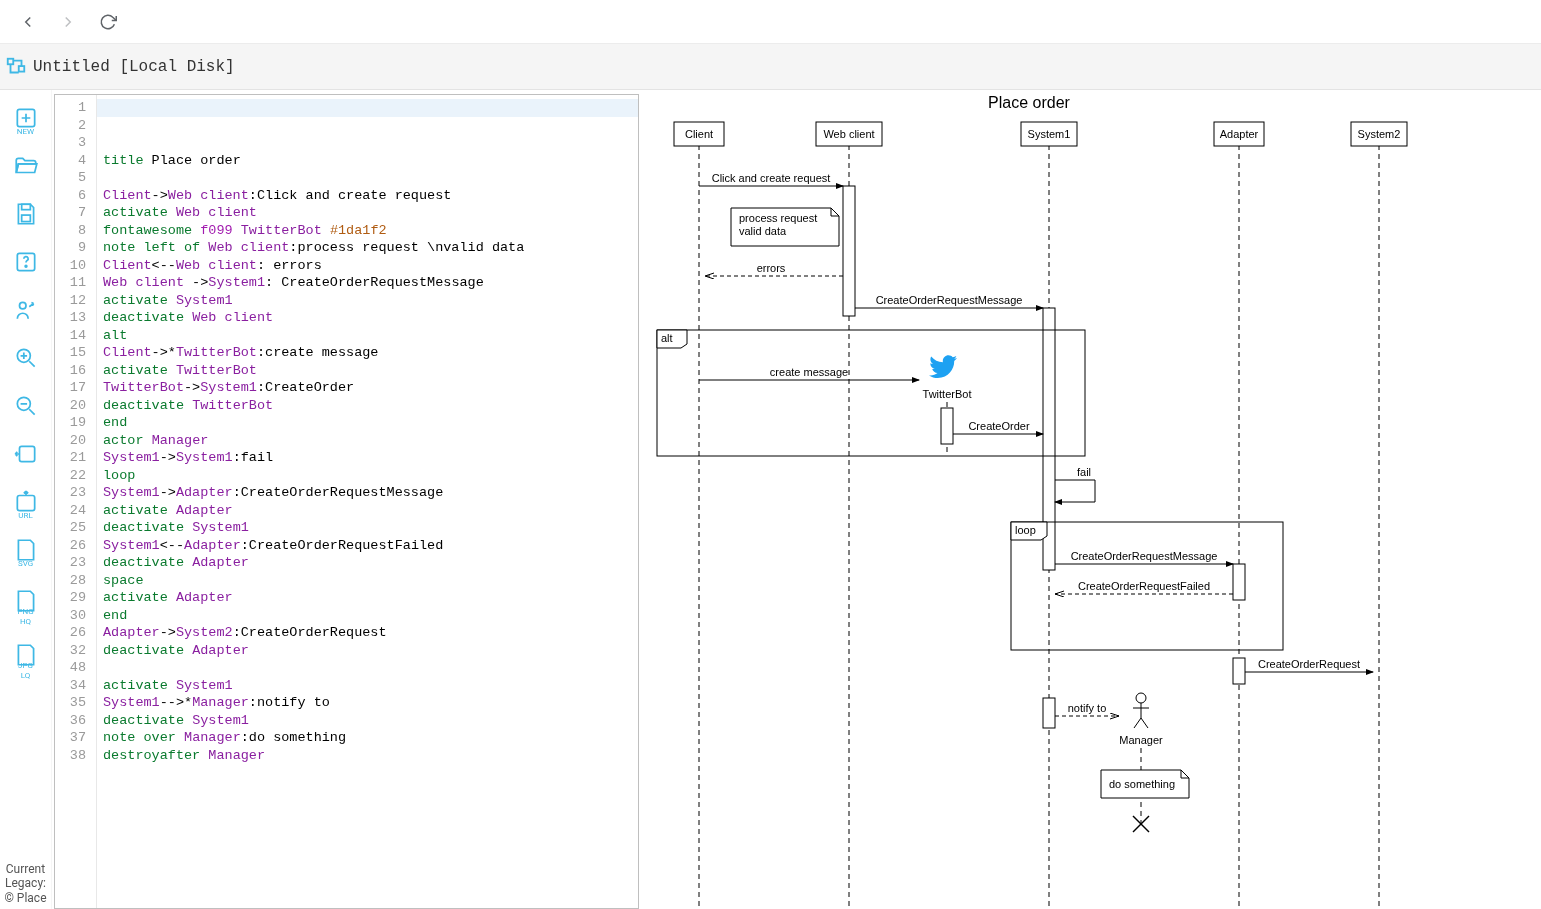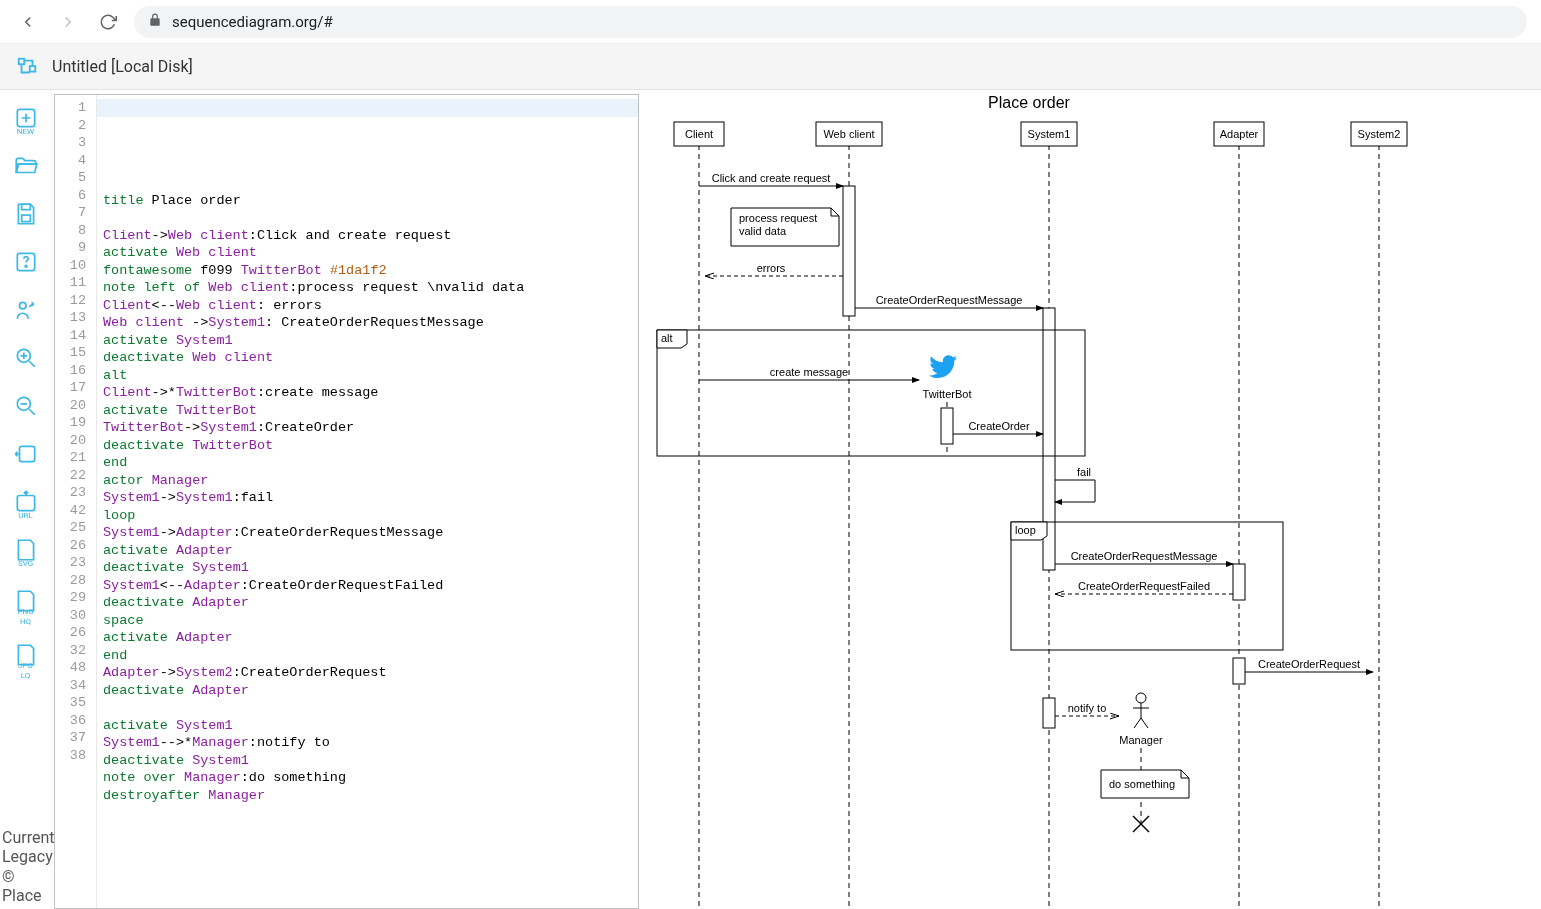--- a/index.html
+++ b/index.html
@@ -5,40 +5,40 @@
   * { box-sizing: border-box; margin: 0; padding: 0; }
   body { font-family: -apple-system, BlinkMacSystemFont, "Segoe UI", Roboto, sans-serif; font-size: 13px; color: #333; background:#fff; overflow: hidden; }
 
   
   .browser-bar { display:flex; align-items:center; gap:12px; padding:6px 14px; background:#fff; border-bottom:1px solid #ececec; height:44px;}
   .nav-btn { width:28px; height:28px; display:flex; align-items:center; justify-content:center; color:#5f6368; border-radius:50%; cursor:pointer;}
   .url-bar { flex:1; display:flex; align-items:center; gap:10px; height:32px; padding:0 14px; background:#f1f3f4; border-radius:16px; color:#5f6368; font-size:14px;}
   .url-bar .url-text{ color:#202124; font-size:15px;}
 
   
-  .app-header{ display:flex; align-items:center; gap:14px; padding:10px 16px; background:#f5f5f5; border-bottom:1px solid #e3e3e3; height:46px;}
+  .app-header{ display:flex; align-items:center; gap:6px; padding:10px 5px; background:#f5f5f5; border-bottom:1px solid #e3e3e3; height:46px;font-family:Liberation Mono, monospace;}
   .app-logo{ width:22px; height:22px; color:#3eb8e5;}
   .doc-title{ font-size:16px; color:#333;}
 
   
   .workspace{ display:flex; height: calc(909px - 44px - 46px); }
   .sidebar{ width:52px; background:#fff; padding-top:12px; display:flex; flex-direction:column; align-items:center; gap:16px; border-right:1px solid #f6f6f6;}
   .side-btn{ width:32px; height:32px; display:flex; align-items:center; justify-content:center; color:#3eb8e5; cursor:pointer; position:relative;}
   .side-btn svg{ width:26px; height:26px; }
   .side-cap{ font-size:8px; color:#3eb8e5; position:absolute; bottom:-2px;}
-  .side-footer{ margin-top:auto; font-size:16px; color:#555; text-align:left; padding:4px 2px; line-height:1.2; width:100%;}
+  .side-footer{ margin-top:auto; font-size:12px; color:#555; text-align:center; padding:4px 2px; line-height:1.2; width:100%;}
 
   .editor-panel{ width:585px; border:1px solid #bfbfbf; margin:4px 0 0 2px; display:flex; font-family: Menlo, Consolas, "Courier New", monospace; font-size:13.5px; line-height:17.5px; overflow:hidden; background:#fff;}
   .gutter{ width:42px; text-align:right; color:#9a9a9a; background:#fff; padding:4px 10px 0 0; user-select:none; border-right:1px solid #e8e8e8;}
   .code{ flex:1; padding:4px 0 0 6px; white-space:pre; color:#000; position:relative;}
   .code .hl{ position:absolute; left:0; right:0; height:17.5px; background:#eaf3fb; z-index:0;}
-  .code .lines{ position:relative; z-index:1;margin-top:40px;}
+  .code .lines{ position:relative; z-index:1;}
   .kw{ color:#0a7a2e; }      
   .def{ color:#8a1fa0; }     
-  .num{ color:#000000; }     
+  .num{ color:#a21caf; }     
   .hex{ color:#b05c12; }
 
   .diagram-panel{ flex:1; position:relative; overflow:hidden;}
   .diagram-panel svg{ position:absolute; top:0; left:0; }
 
   
   .lifeline{ stroke:#000; stroke-width:1; stroke-dasharray:5 4; }
   .box{ fill:#fff; stroke:#000; stroke-width:1; }
   .execbar{ fill:#fff; stroke:#000; stroke-width:1;}
   .msg{ stroke:#000; stroke-width:1; }
@@ -61,26 +61,20 @@
   <div class="nav-btn" style="opacity:.4">
     <svg width="18" height="18" viewBox="0 0 24 24" fill="none" stroke="currentColor" stroke-width="2">
         <polyline points="9 18 15 12 9 6"></polyline>
       </svg>
   </div>
   <div class="nav-btn">
     <svg width="18" height="18" viewBox="0 0 24 24" fill="none" stroke="currentColor" stroke-width="2">
         <path d="M23 4v6h-6"></path>
         <path d="M20.49 15a9 9 0 1 1-2.12-9.36L23 10"></path>
       </svg>
-  </div>
-  <div class="url-bar">
-    <span><svg width="14" height="14" viewBox="0 0 24 24" fill="#5f6368">
-          <path d="M12 1a5 5 0 0 0-5 5v3H6a2 2 0 0 0-2 2v9a2 2 0 0 0 2 2h12a2 2 0 0 0 2-2v-9a2 2 0 0 0-2-2h-1V6a5 5 0 0 0-5-5zm-3 5a3 3 0 1 1 6 0v3H9V6z"></path>
-        </svg></span>
-    <span class="url-text">sequencediagram.org/#</span>
   </div>
 </div>
 
 <div class="app-header">
   <span class="app-logo">
     <svg viewBox="0 0 24 24" fill="none" stroke="#3eb8e5" stroke-width="2">
         <rect x="3" y="3" width="6" height="6"></rect>
         <rect x="15" y="11" width="6" height="6"></rect>
         <path d="M6 9v9h9"></path>
         <path d="M18 11V5h-9"></path>
@@ -196,21 +190,21 @@
         <div>14</div>
         <div>15</div>
         <div>16</div>
         <div>17</div>
         <div>20</div>
         <div>19</div>
         <div>20</div>
         <div>21</div>
         <div>22</div>
         <div>23</div>
-        <div>42</div>
+        <div>24</div>
         <div>25</div>
         <div>26</div>
         <div>23</div>
         <div>28</div>
         <div>29</div>
         <div>30</div>
         <div>26</div>
         <div>32</div>
         <div>48</div>
         <div>34</div>

